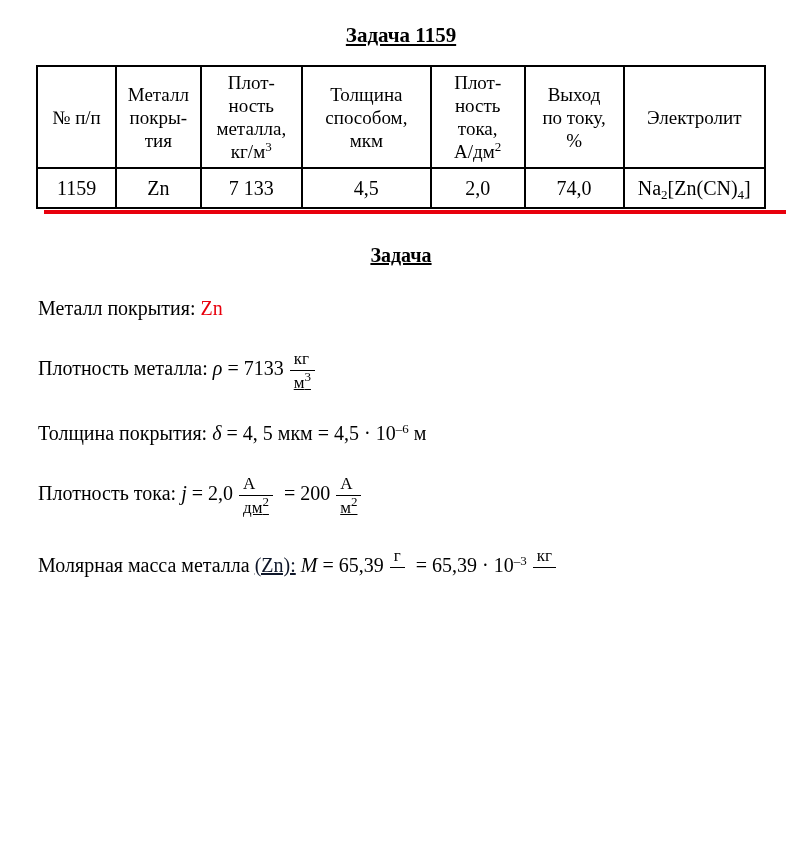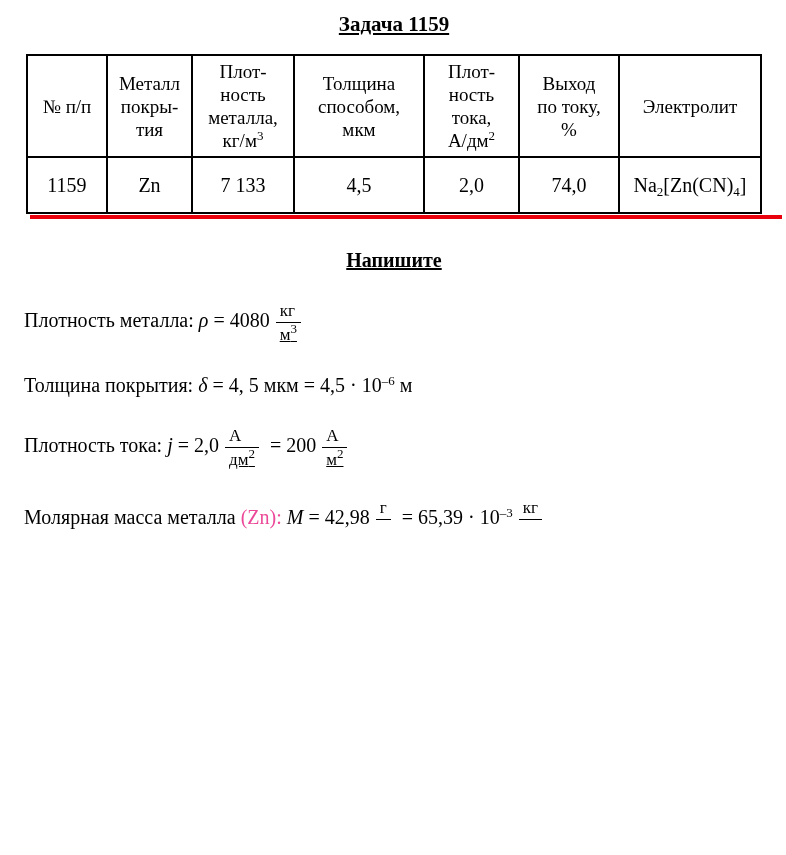--- a/index.html
+++ b/index.html
@@ -2,35 +2,35 @@
 <html><head>
 <meta charset="utf-8">
 <style>
   * { margin: 0; padding: 0; box-sizing: border-box; }
   html, body { background: #ffffff; }
   body {
     width: 786px; height: 855px; overflow: hidden;
     font-family: "Liberation Serif", serif;
     color: #000;
   }
-  .page { padding: 12px 20px 0 22px; }
+  .page { padding: 12px 20px 0 36px; margin-top: 11px; }
 
   .doc-title { text-align: center; font-size: 21px; font-weight: bold; margin-bottom: 16px; }
   .doc-title .u { text-decoration: underline; }
 
   .problem { font-size: 20px; line-height: 37px; text-align: justify; }
   .problem b { font-weight: bold; }
 
   table.tbl { border-collapse: collapse; margin: 17px auto 0 auto; table-layout: fixed; }
   .tbl th, .tbl td {
     border: 2px solid #000; text-align: center; vertical-align: middle;
     font-weight: normal; font-size: 19px; padding: 4px 3px;
   }
   .tbl th { height: 98px; line-height: 23px; }
-  .tbl td { height: 56px; font-size: 20px; }
+  .tbl td { height: 40px; font-size: 20px; }
   .pre { white-space: pre-line; }
 
   .redline { height: 4px; width: 752px; margin: 1px 0 0 8px; }
 
   .solution-heading { text-align: center; font-size: 20px; font-weight: bold; margin-top: 30px; }
   .solution-heading .u { text-decoration: underline; }
 
   .sol-block { margin-top: 28px; padding-left: 2px; }
   .sol { font-size: 20px; margin-bottom: 27px; line-height: 26px; }
   .sol i { font-style: italic; }
@@ -95,39 +95,42 @@
       <td>2,0</td>
       <td>74,0</td>
       <td><span><span>Na</span><sub>2</sub><span>[Zn(CN)</span><sub>4</sub><span>]</span></span></td>
     </tr>
   </tbody>
     </table>
 
   <div class="redline" style="background: rgb(232, 0, 13);"></div>
 
   <div class="solution-heading">
-    <span class="u">Напишите</span>
+    <span class="u">Задача</span>
   </div>
 
   <div class="sol-block">
 
 
+    <div class="sol">
+      <span>Металл покрытия: </span><span class="red" style="color: rgb(232, 0, 13);">Zn</span>
+    </div>
 
     <div class="sol">
-      <span>Плотность металла: </span><i>ρ</i><span> = 4080</span><span class="frac"><span class="fn">кг</span><span class="fd"><span>м</span><sup>3</sup></span></span>
+      <span>Плотность металла: </span><i>ρ</i><span> = 7133</span><span class="frac"><span class="fn">кг</span><span class="fd"><span>м</span><sup>3</sup></span></span>
     </div>
 
     <div class="sol">
       <span>Толщина покрытия: </span><i>δ</i><span> = 4, 5 мкм = 4,5 · 10</span><sup>–6</sup><span> м</span>
     </div>
 
     <div class="sol">
       <span>Плотность тока: </span><i>j</i><span> = 2,0</span><span class="frac"><span class="fn">А</span><span class="fd"><span>дм</span><sup>2</sup></span></span><span> = 200</span><span class="frac"><span class="fn">А</span><span class="fd"><span>м</span><sup>2</sup></span></span>
     </div>
 
 
     <div class="sol">
-      <span>Молярная масса металла </span><span class="red" style="color: #ec4899;">(Zn):</span>
-      <i>M</i><span> = 42,98</span><span class="frac"><span class="fn">г</span><span class="fd"></span></span><span> = 65,39 · 10</span><sup>–3</sup><span class="frac"><span class="fn">кг</span><span class="fd"></span></span>
+      <span>Молярная масса металла </span><span class="red" style="color: #0f172a; text-decoration: underline;">(Zn):</span>
+      <i>M</i><span> = 65,39</span><span class="frac"><span class="fn">г</span><span class="fd"></span></span><span> = 65,39 · 10</span><sup>–3</sup><span class="frac"><span class="fn">кг</span><span class="fd"></span></span>
     </div>
 
   </div>
 </div>
 
 </body></html>

